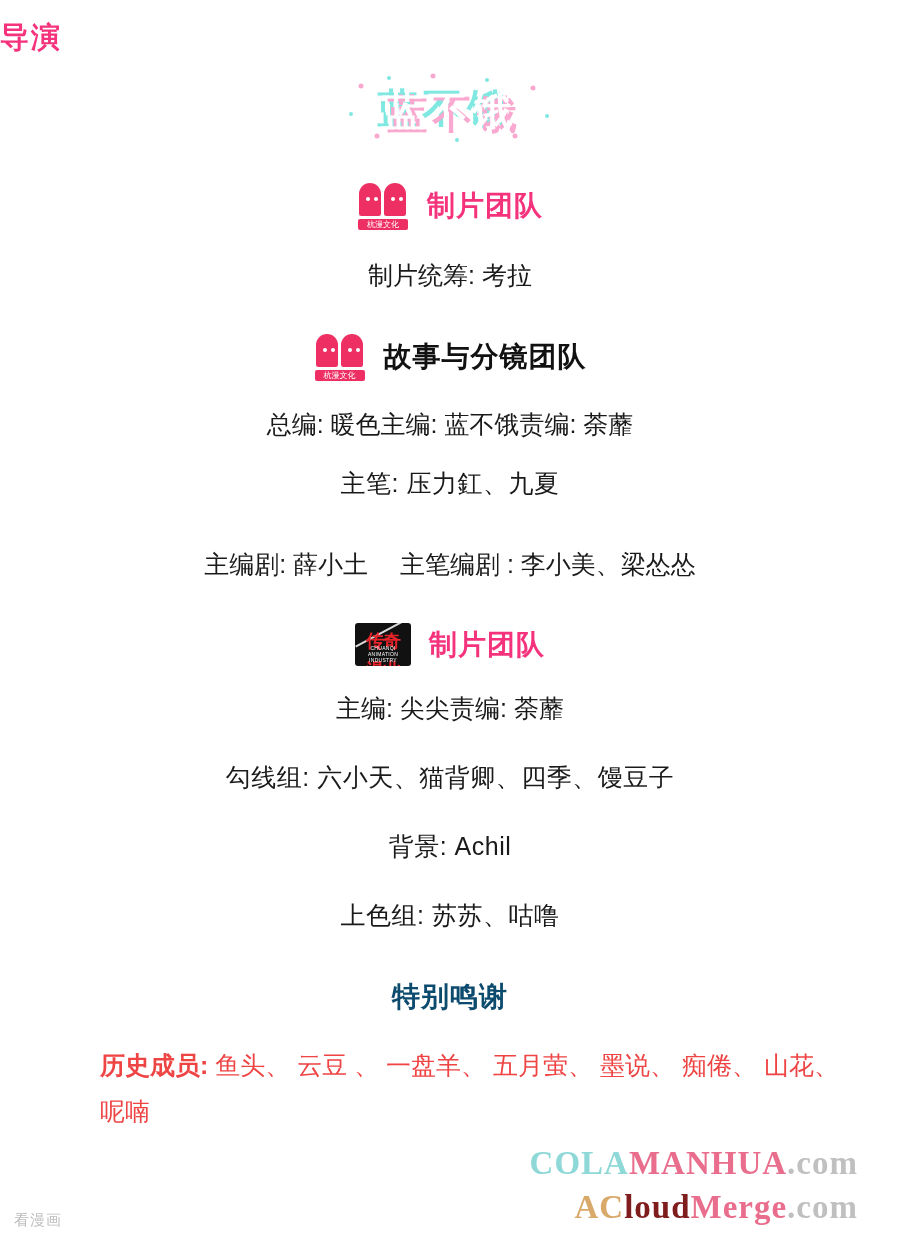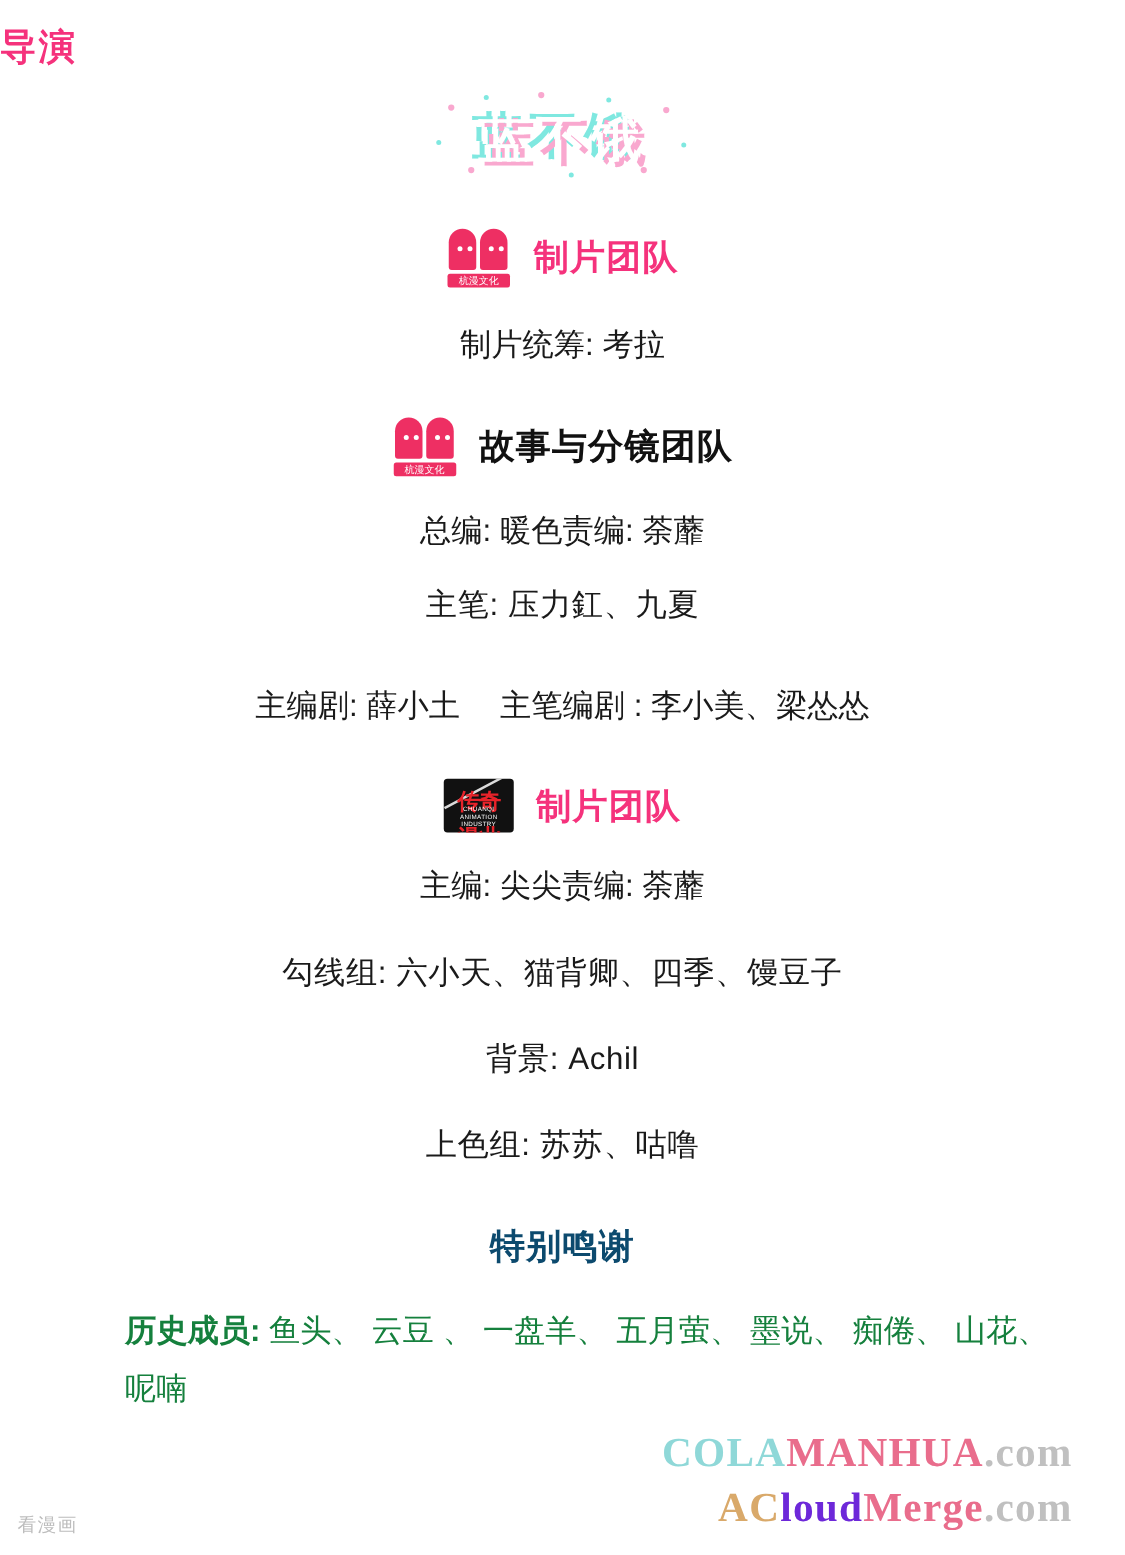--- a/index.html
+++ b/index.html
@@ -188,21 +188,21 @@
     font-weight: bold;
     color: #0c4a6e;
     text-align: center;
     letter-spacing: 1px;
   }
   .thanks-body {
     margin-top: 26px;
     padding: 0 40px 0 100px;
     font-size: 25px;
     line-height: 46px;
-    color: #15803d;
+    color: #ef4444;
   }
   .thanks-body b { font-weight: bold; }
 
   
   .wm {
     position: absolute;
     right: 42px;
     text-align: right;
     font-family: "Liberation Serif", serif;
     font-weight: bold;
@@ -212,21 +212,21 @@
     bottom: 62px;
     font-size: 33px;
   }
   .wm2 {
     bottom: 18px;
     font-size: 33px;
   }
   .wm .c1 { color: #8fd8d8; }
   .wm .c2 { color: #e96d8c; }
   .wm .c3 { color: #d9a96a; }
-  .wm .c4 { color: #6d28d9; }
+  .wm .c4 { color: #7f1d1d; }
   .wm .c5 { color: #c0c0c0; }
 
   .corner-mark {
     position: absolute;
     left: 14px;
     bottom: 14px;
     font-size: 15px;
     color: #bdbdbd;
     letter-spacing: 1px;
   }
@@ -285,20 +285,21 @@
       <div class="eye" style="left:34px; top:16px;"></div>
       <div class="eye" style="left:42px; top:16px;"></div>
       <div class="bar">杭漫文化</div>
     </div>
     <div class="label dark">故事与分镜团队</div>
   </div>
 
   <div class="credit-row">
     <span class="cell">总编: 暖色</span>
     <span class="gap-lg"></span>
+    <span class="cell">主编: 蓝不饿</span>
     <span class="gap-lg"></span>
     <span class="cell">责编: 荼蘼</span>
   </div>
 
   <div class="credit center" style="">主笔: 压力釭、九夏</div>
 
   <div class="credit-row" style="margin-top:48px;gap:16px;">
     <span class="cell">主编剧: 薛小土</span>
     <span class="gap-md"></span>
     <span class="cell">主笔编剧 : 李小美、梁怂怂</span>

